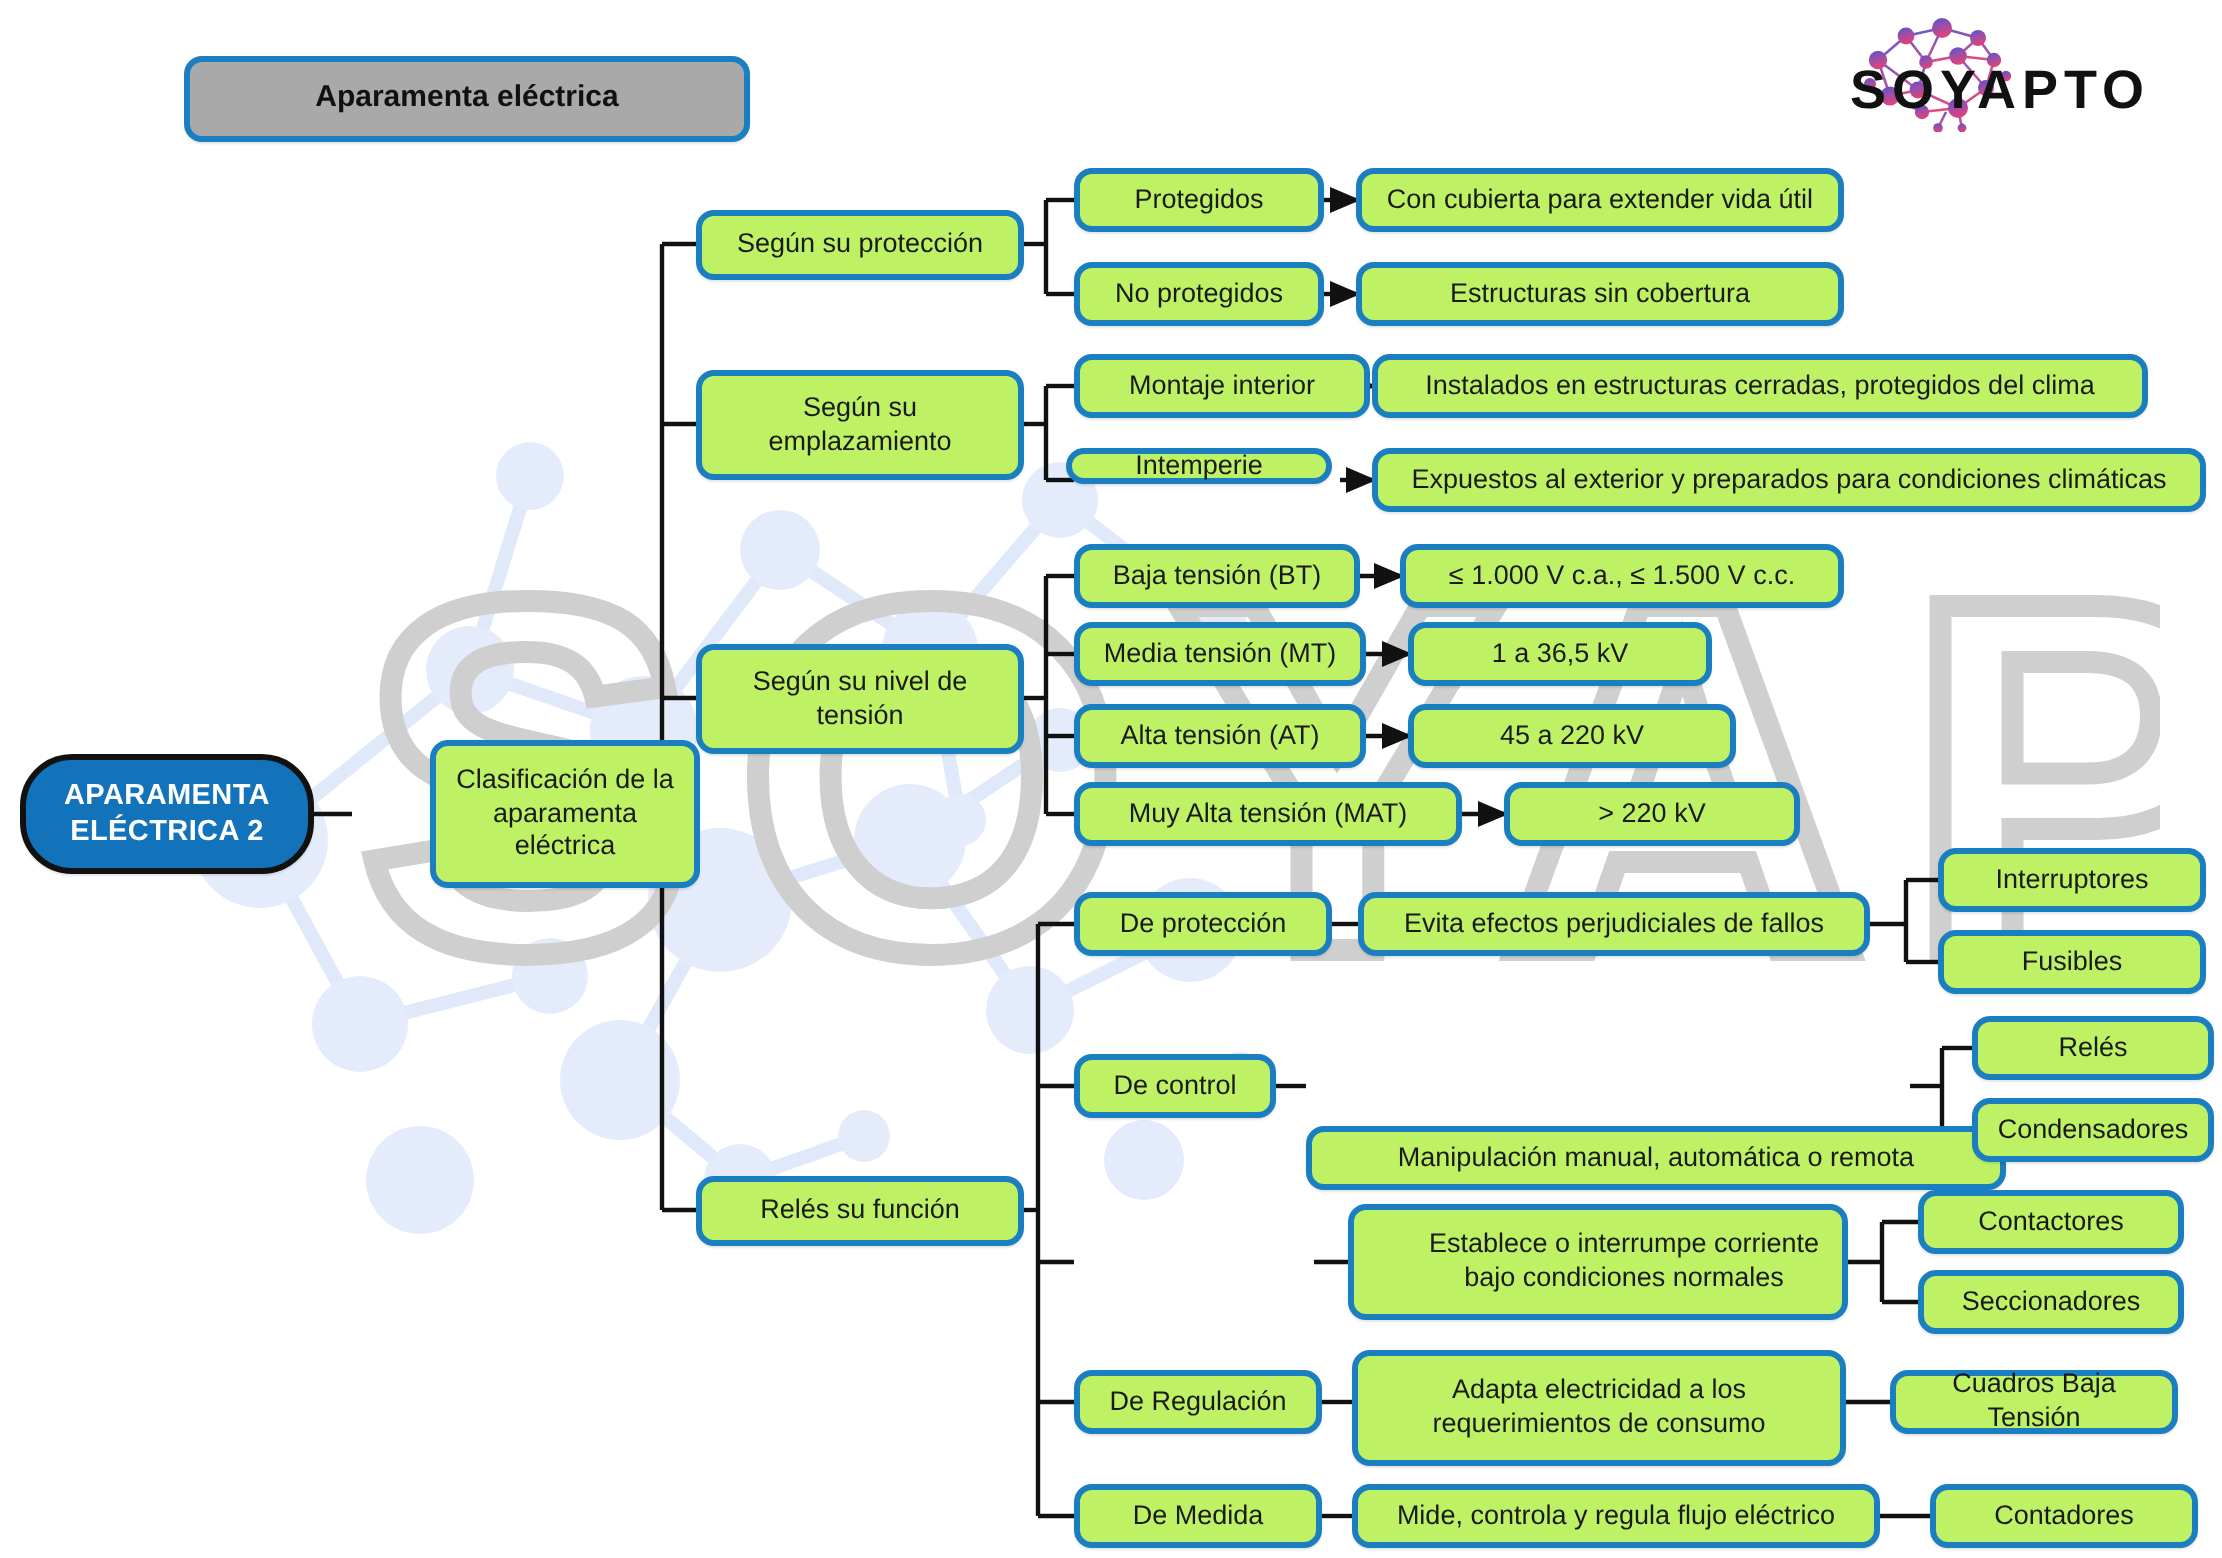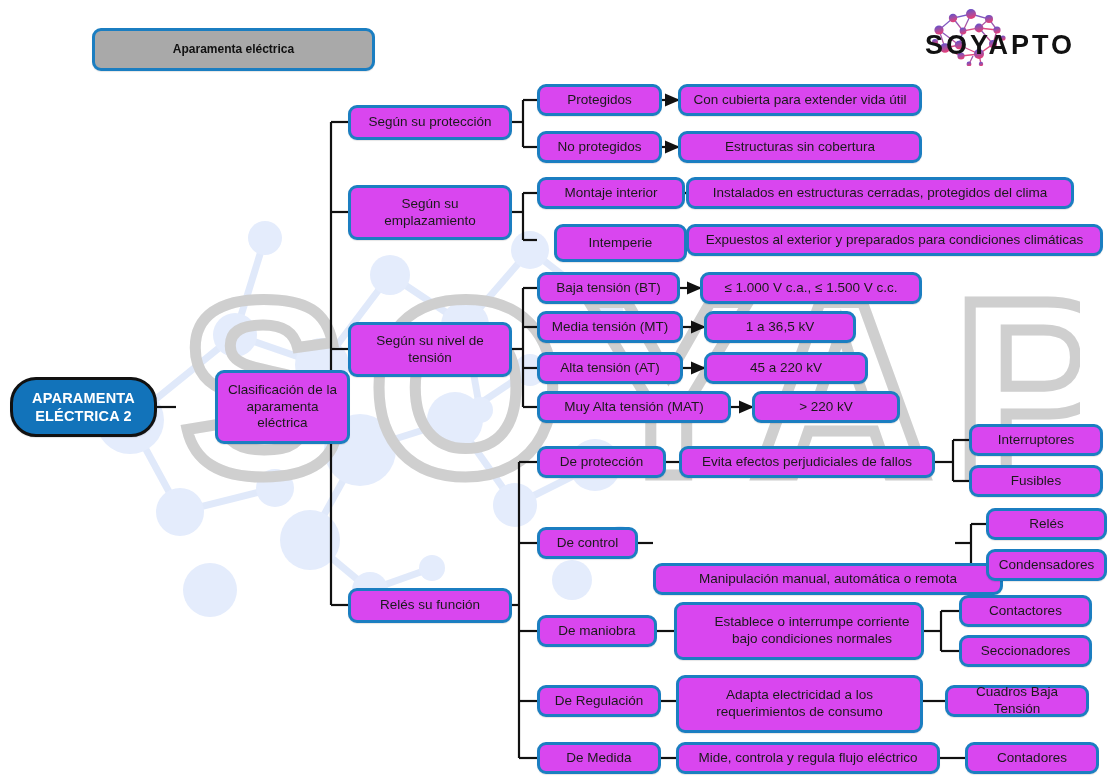--- a/index.html
+++ b/index.html
@@ -35,21 +35,21 @@
   }
 
   
   .node {
     position: absolute;
     box-sizing: border-box;
     display: flex;
     align-items: center;
     justify-content: center;
     text-align: center;
-    background: #d946ef;
+    background: #bef264;
     border: 3px solid #1b7ec1;
     border-radius: 9px;
     color: #1a1a1a;
     font-size: 13.5px;
     line-height: 1.25;
     padding: 2px 6px;
     box-shadow: 0 1px 1px rgba(0,0,0,.10);
   }
   .node.root {
     background: #1273ba;
@@ -59,21 +59,21 @@
     font-weight: bold;
     font-size: 14.5px;
     letter-spacing: .2px;
   }
   .node.title {
     background: #a9a9a9;
     border: 3px solid #1b7ec1;
     border-radius: 9px;
     color: #111111;
     font-weight: bold;
-    font-size: 12px;
+    font-size: 15px;
   }
 
   
   #logo {
     position: absolute;
     left: 925px; top: 8px;
     width: 180px; height: 62px;
   }
   #logo-word {
     position: absolute;
@@ -276,21 +276,21 @@
 
   <div class="node" style="left:537px; top:84px; width:125px; height:32px;">Protegidos</div>
   <div class="node" style="left:678px; top:84px; width:244px; height:32px;">Con cubierta para extender vida útil</div>
 
   <div class="node" style="left:537px; top:131px; width:125px; height:32px;">No protegidos</div>
   <div class="node" style="left:678px; top:131px; width:244px; height:32px;">Estructuras sin cobertura</div>
 
   <div class="node" style="left:537px; top:177px; width:148px; height:32px;">Montaje interior</div>
   <div class="node" style="left:686px; top:177px; width:388px; height:32px;">Instalados en estructuras cerradas, protegidos del clima</div>
 
-  <div class="node" style="left:554px; top:224px; width:133px; height:38px;">Intemperie</div>
+  <div class="node" style="left:533px; top:224px; width:133px; height:18px;">Intemperie</div>
   <div class="node" style="left:537px; top:272px; width:143px; height:32px;">Baja tensión (BT)</div>
 
   <div class="node" style="left:686px; top:224px; width:417px; height:32px;">Expuestos al exterior y preparados para condiciones climáticas</div>
   <div class="node" style="left:700px; top:272px; width:222px; height:32px;">≤ 1.000 V c.a., ≤ 1.500 V c.c.</div>
 
   <div class="node" style="left:537px; top:311px; width:146px; height:32px;">Media tensión (MT)</div>
   <div class="node" style="left:704px; top:311px; width:152px; height:32px;">1 a 36,5 kV</div>
 
   <div class="node" style="left:537px; top:352px; width:146px; height:32px;">Alta tensión (AT)</div>
   <div class="node" style="left:704px; top:352px; width:164px; height:32px;">45 a 220 kV</div>
@@ -301,21 +301,20 @@
   <div class="node" style="left:537px; top:446px; width:129px; height:32px;">De protección</div>
   <div class="node" style="left:679px; top:446px; width:256px; height:32px;">Evita efectos perjudiciales de fallos</div>
   <div class="node" style="left:969px; top:424px; width:134px; height:32px;">Interruptores</div>
   <div class="node" style="left:969px; top:465px; width:134px; height:32px;">Fusibles</div>
 
   <div class="node" style="left:537px; top:527px; width:101px; height:32px;">De control</div>
   <div class="node" style="left:653px; top:527px; width:350px; height:32px;margin-top:36px;">Manipulación manual, automática o remota</div>
   <div class="node" style="left:986px; top:508px; width:121px; height:32px;">Relés</div>
   <div class="node" style="left:986px; top:549px; width:121px; height:32px;">Condensadores</div>
 
-  <div class="node" style="left:537px; top:615px; width:120px; height:32px;">De maniobra</div>
   <div class="node" style="left:674px; top:602px; width:250px; height:58px;padding-left:32px;">Establece o interrumpe corriente bajo condiciones normales</div>
   <div class="node" style="left:959px; top:595px; width:133px; height:32px;">Contactores</div>
   <div class="node" style="left:537px; top:685px; width:124px; height:32px;">De Regulación</div>
 
   <div class="node" style="left:959px; top:635px; width:133px; height:32px;">Seccionadores</div>
   <div class="node" style="left:676px; top:675px; width:247px; height:58px;">Adapta electricidad a los requerimientos de consumo</div>
   <div class="node" style="left:945px; top:685px; width:144px; height:32px;">Cuadros Baja Tensión</div>
 
   <div class="node" style="left:537px; top:742px; width:124px; height:32px;">De Medida</div>
   <div class="node" style="left:676px; top:742px; width:264px; height:32px;">Mide, controla y regula flujo eléctrico</div>

